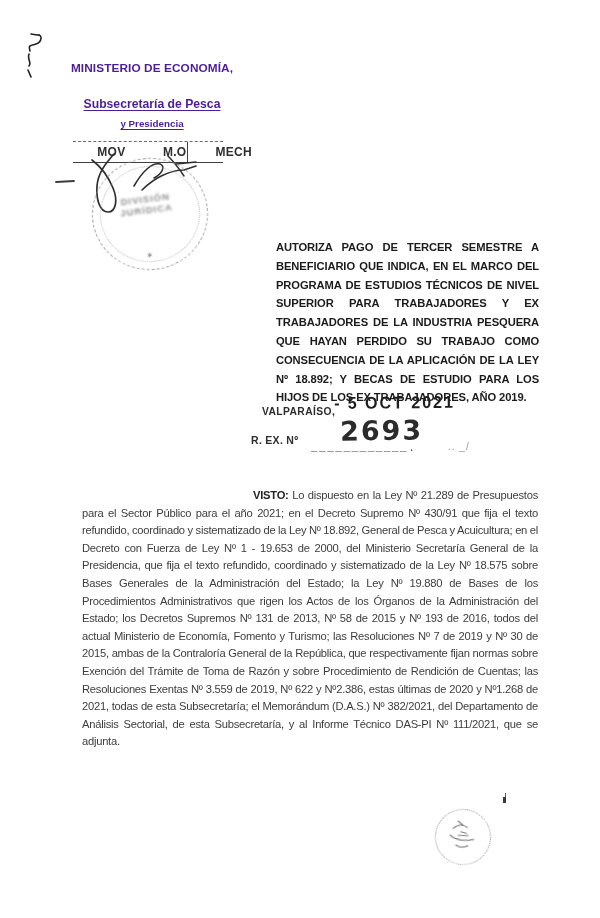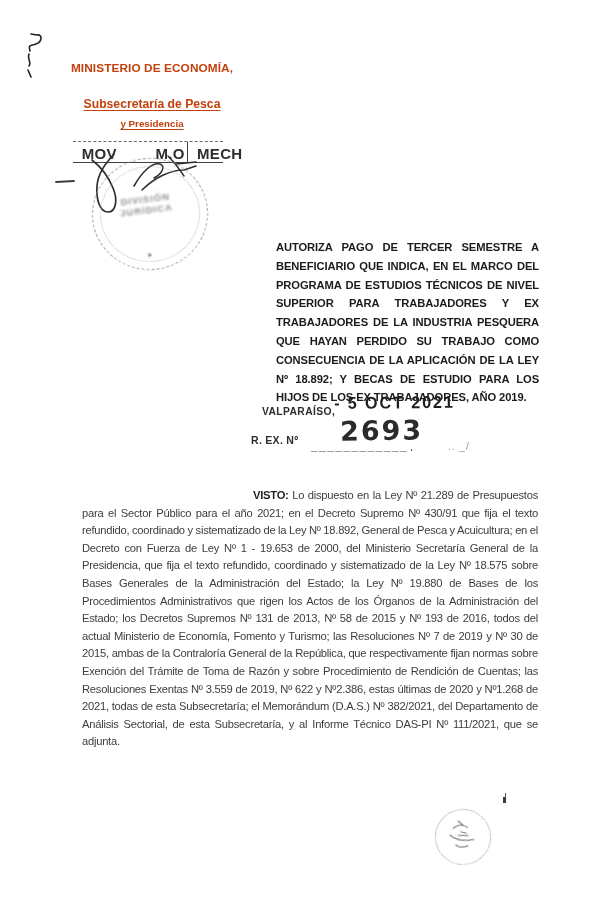--- a/index.html
+++ b/index.html
@@ -11,36 +11,36 @@
     color:#2f2f2f;
   }
   .page{position:absolute;inset:0;}
 
   
   .corner-scribble{position:absolute;left:15px;top:32px;}
 
   
   .letterhead{
     position:absolute;left:62px;top:60px;width:180px;
-    text-align:center;color:#c2410c;font-weight:bold;
+    text-align:center;color:#4c1d95;font-weight:bold;
   }
   .letterhead .lh1{font-size:11.8px;line-height:17px;letter-spacing:.1px;}
   .letterhead .lh2{font-size:11.8px;line-height:17px;letter-spacing:.1px;}
   .letterhead .lh3{font-size:12.2px;line-height:15px;margin-top:20px;
     text-decoration:underline;text-underline-offset:2px;text-decoration-thickness:1px;}
   .letterhead .lh4{font-size:9.8px;line-height:12px;margin-top:6px;
     text-decoration:underline;text-underline-offset:2px;text-decoration-thickness:1px;}
 
   
   .routing-table{
     position:absolute;left:73px;top:141px;width:150px;height:20px;
     display:flex;border-top:1px dashed #6a6a6a;border-bottom:1.3px solid #3f3f3f;
   }
   .routing-table .cell{
-    font-size:15px;font-weight:600;color:#2e2e2e;text-align:center;
+    font-size:12px;font-weight:600;color:#2e2e2e;text-align:right;
     padding-top:3px;letter-spacing:.3px;
   }
   .routing-table .c1{flex:0 0 35%;}
   .routing-table .c2{flex:0 0 22%;margin-left:28px;}
   .routing-table .c3{flex:0 0 43%;border-left:1.2px solid #3f3f3f;}
 
   
   .signatures{position:absolute;left:50px;top:148px;}
 
   

